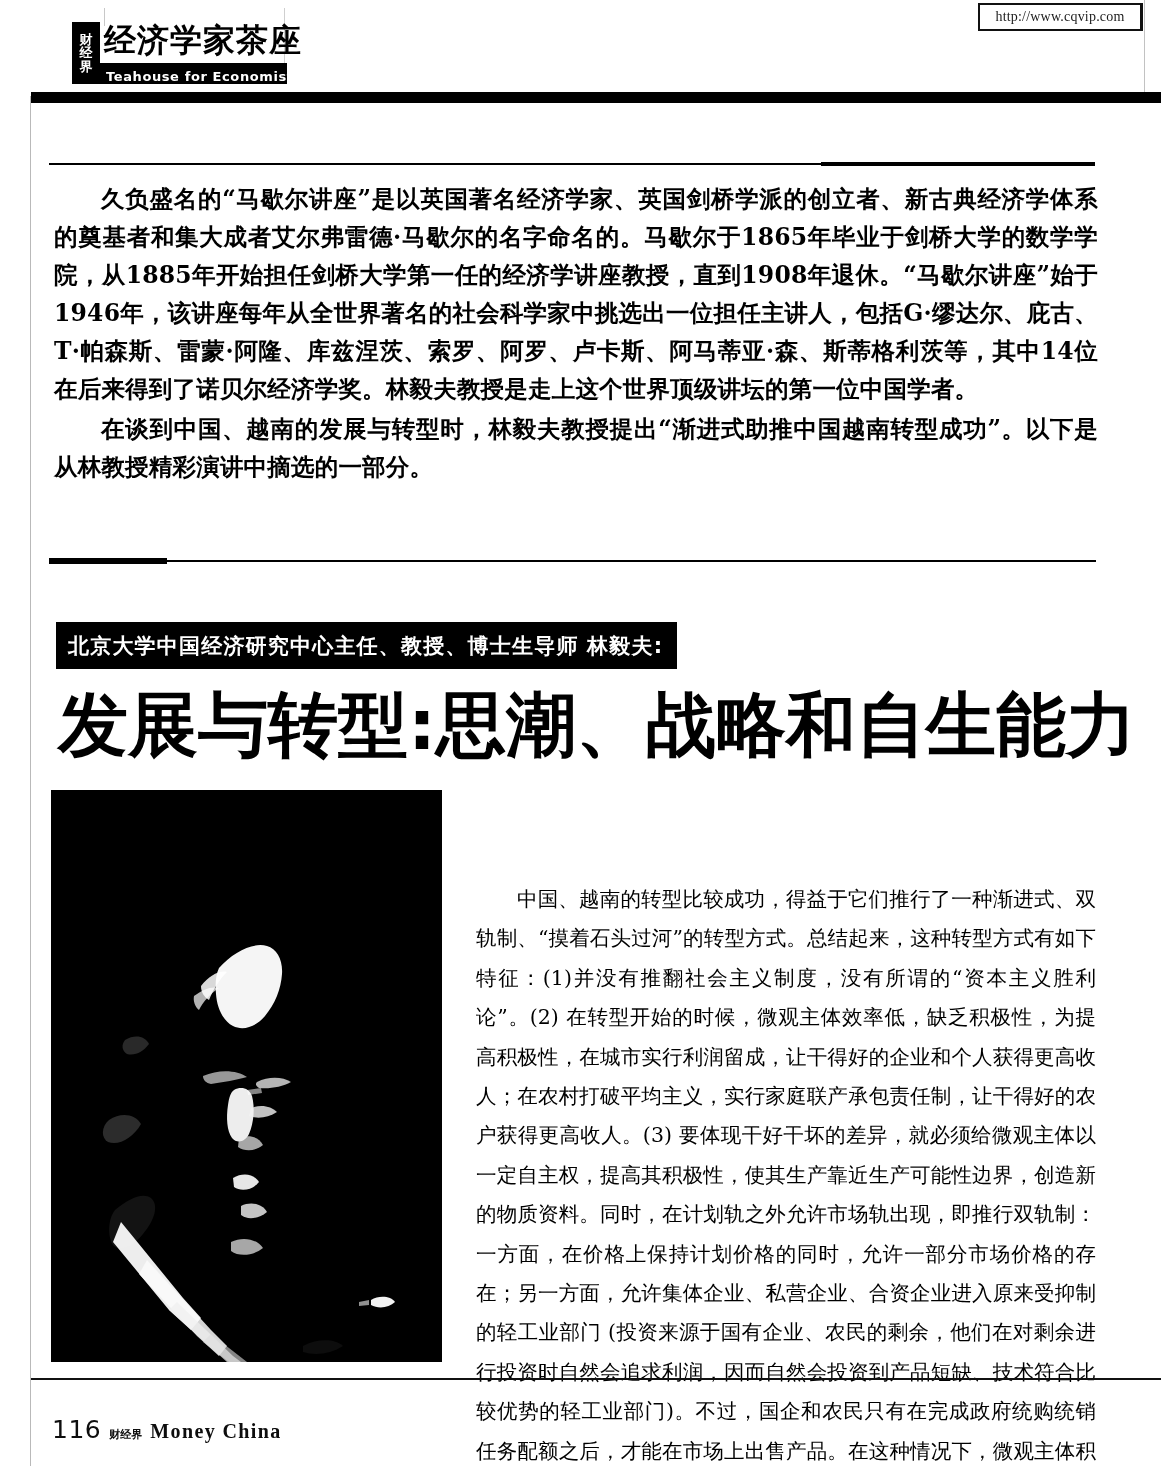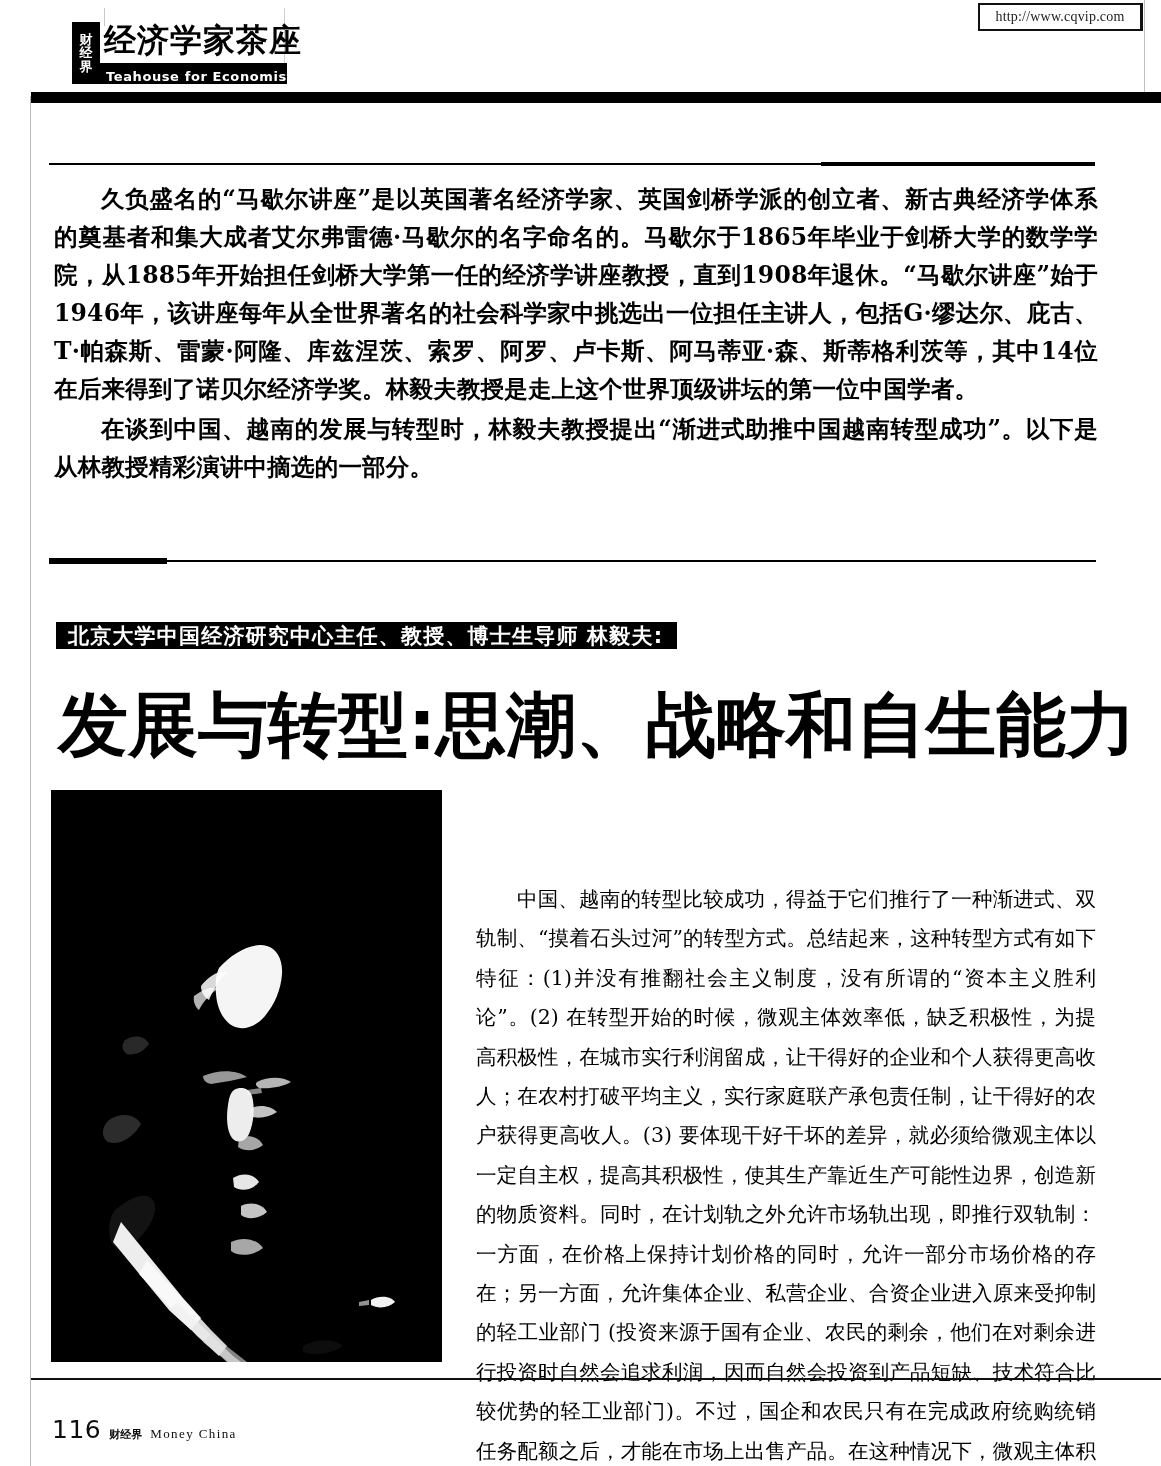--- a/index.html
+++ b/index.html
@@ -172,21 +172,21 @@
     text-align-last: left;
     letter-spacing: .2px;
     text-indent: 2em;
     color: #000;
   }
 
   
   .byline-banner {
     position: absolute;
     left: 56px; top: 622px;
-    height: 27px;
+    height: 47px;
     background: #000;
     display: flex;
     align-items: center;
     padding: 0 14px 0 12px;
   }
   .byline-banner span {
     font-family: "DejaVu Sans", "Liberation Sans", sans-serif;
     font-weight: bold;
     font-size: 21px;
     color: #fff;
@@ -253,22 +253,22 @@
     letter-spacing: .5px;
   }
   .footer .mag-cn {
     font-family: "DejaVu Sans", "Liberation Sans", sans-serif;
     font-weight: bold;
     font-size: 11px;
     color: #0d0d0d;
   }
   .footer .mag-en {
     font-family: "Liberation Serif", "DejaVu Serif", serif;
-    font-weight: normal;
-    font-size: 13px;
+    font-weight: bold;
+    font-size: 20px;
     letter-spacing: 1.4px;
     color: #0d0d0d;
   }
 </style>
 </head>
 <body>
 
 <div class="scan-edge-left"></div>
 <div class="scan-edge-top-right"></div>
 

